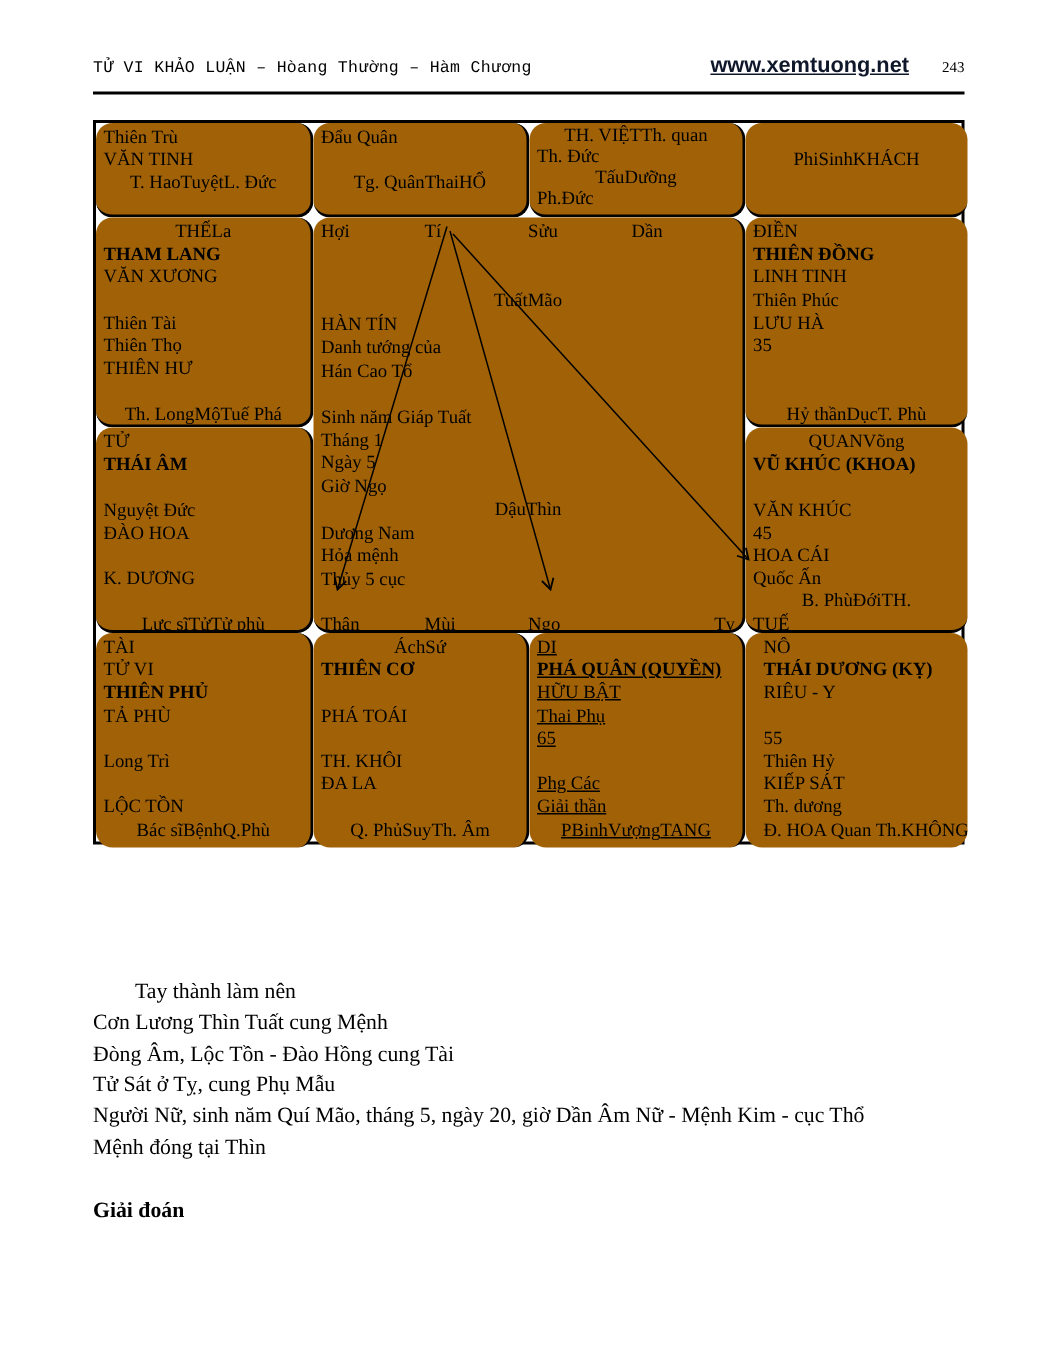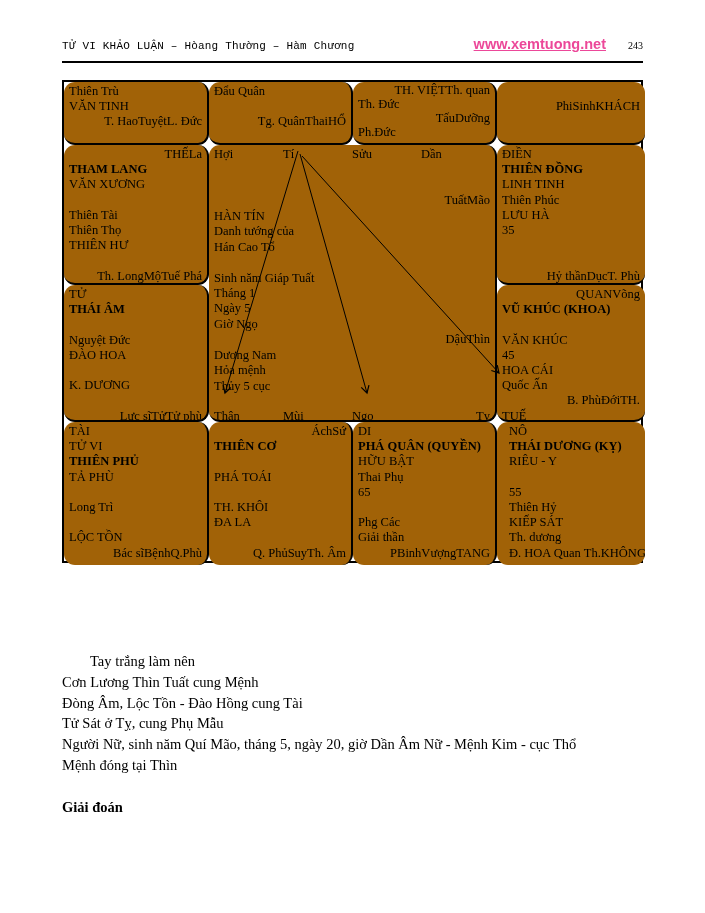--- a/index.html
+++ b/index.html
@@ -10,45 +10,45 @@
   }
   
   .header {
     position:absolute; left:62px; top:36px; width:581px;
     display:flex; align-items:baseline;
   }
   .header .title { font-size:11px; letter-spacing:.2px; white-space:nowrap;font-family:Liberation Mono, monospace; }
   .header .spacer { flex:1; }
   .header .link {
     font-family:"Liberation Sans", sans-serif; font-weight:bold; font-size:14.5px;
-    color:#ec4899; text-decoration:underline; white-space:nowrap;
+    color:#0f172a; text-decoration:underline; white-space:nowrap;
   }
   .header .pagenum { font-size:10px; margin-left:22px; }
   .hrule { position:absolute; left:62px; top:61px; width:581px; height:0; border-top:2px solid #000; }
 
   
   .grid {
     position:absolute; left:62px; top:80px; width:581px; height:483px;
     display:grid;
     grid-template-columns:145px 144px 144px 148px;
     grid-template-rows:63px 140px 137px 143px;
     border:2px solid #000;
     font-size:12.5px;
   }
   .cell { padding:2px 5px 0 5px; overflow:hidden; background:#a16207;border-radius:11px; }
   .br { border-right:2px solid #000; }
   .bb { border-bottom:2px solid #000; }
   .c-r1c1{grid-area:1/1;} .c-r1c2{grid-area:1/2;} .c-r1c3{grid-area:1/3;} .c-r1c4{grid-area:1/4;}
   .c-r2c1{grid-area:2/1;} .c-center{grid-area:2/2/4/4;} .c-r2c4{grid-area:2/4;}
   .c-r3c1{grid-area:3/1;} .c-r3c4{grid-area:3/4;}
-  .c-r4c1{grid-area:4/1;} .c-r4c2{grid-area:4/2;} .c-r4c3{grid-area:4/3;} .c-r4c4{grid-area:4/4;padding-left:12px;}
+  .c-r4c1{grid-area:4/1;} .c-r4c2{grid-area:4/2;} .c-r4c3{grid-area:4/3;text-decoration:underline;} .c-r4c4{grid-area:4/4;padding-left:12px;}
   .ln { height:15.2px; line-height:15.2px; white-space:nowrap; }
   .tight .ln { height:13.9px; line-height:13.9px; }
   .c-center .ln { height:15.45px; line-height:15.45px; }
-  .sp { display:flex; justify-content:flex-end; }
+  .sp { display:flex; justify-content:center; }
   .bold { font-weight:bold; }
   .cols4 { display:grid; grid-template-columns:repeat(4,1fr); }
   .cols4.last-right span:last-child { text-align:right; }
   .c-center { position:relative; }
 
   
   .arrows { position:absolute; left:62px; top:80px; width:581px; height:483px; pointer-events:none; }
 
   
   .footer { position:absolute; left:62px; top:651px; width:600px; font-size:14.5px; }
@@ -288,21 +288,21 @@
       <marker id="ah" markerWidth="12" markerHeight="12" refX="8" refY="5" orient="auto" markerUnits="userSpaceOnUse">
         <path d="M1,1 L8,5 L1,9" fill="none" stroke="#000" stroke-width="1.2"></path>
       </marker>
     </defs>
     <line x1="236" y1="71" x2="163" y2="313" stroke="#000" stroke-width="1" marker-end="url(#ah)"></line>
     <line x1="238" y1="74" x2="305" y2="313" stroke="#000" stroke-width="1" marker-end="url(#ah)"></line>
     <line x1="240" y1="76" x2="437" y2="293" stroke="#000" stroke-width="1" marker-end="url(#ah)"></line>
   </svg>
 
   <div class="footer">
-    <div class="fl indent">Tay trắng làm nên</div>
+    <div class="fl indent">Tay thành làm nên</div>
     <div class="fl">Cơn Lương Thìn Tuất cung Mệnh</div>
     <div class="fl">Đòng Âm, Lộc Tồn - Đào Hồng cung Tài</div>
     <div class="fl">Tử Sát ở Tỵ, cung Phụ Mẫu</div>
     <div class="fl">Người Nữ, sinh năm Quí Mão, tháng 5, ngày 20, giờ Dần Âm Nữ - Mệnh Kim - cục Thổ</div>
     <div class="fl">Mệnh đóng tại Thìn</div>
     <div class="fl"></div>
     <div class="fl bold">Giải đoán</div>
   </div>
 
 </div>

